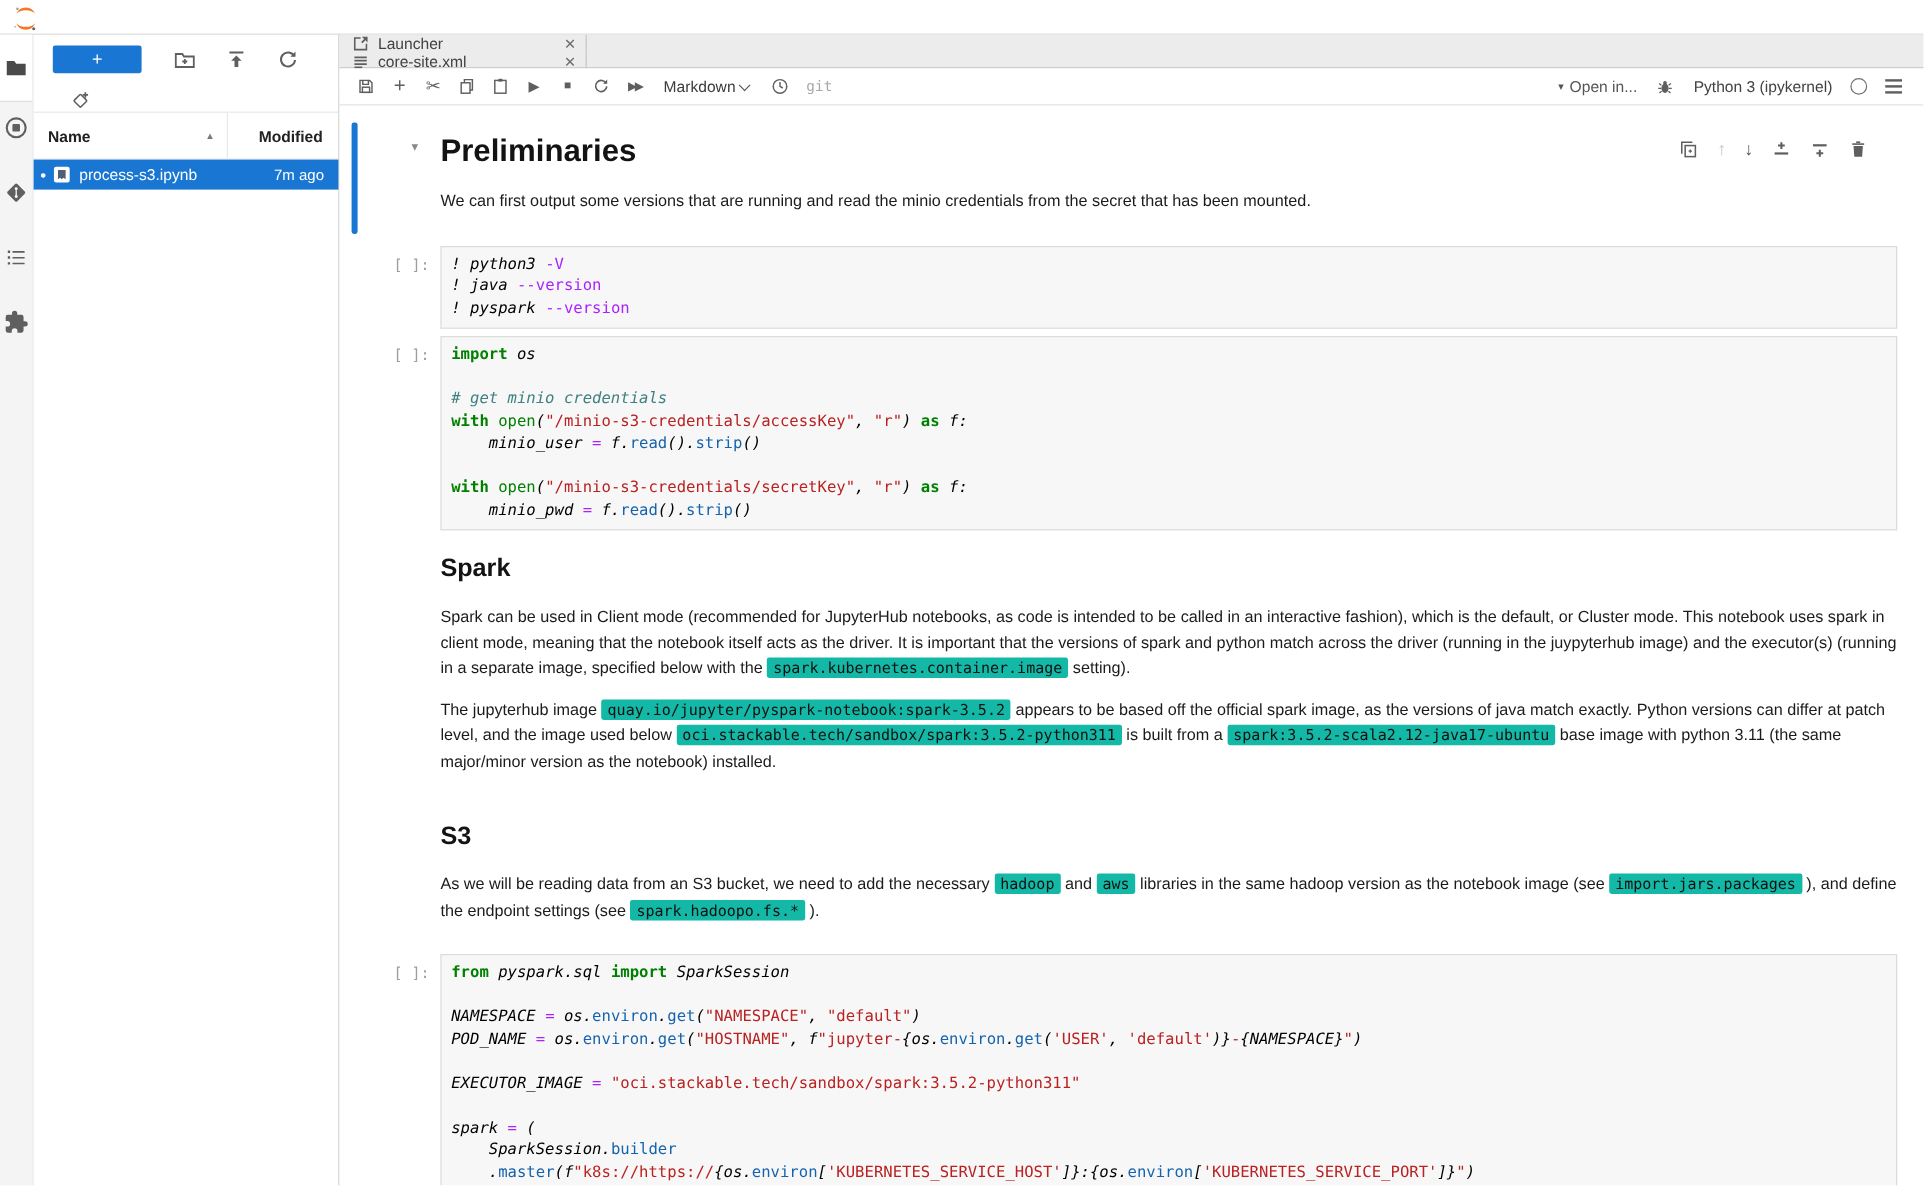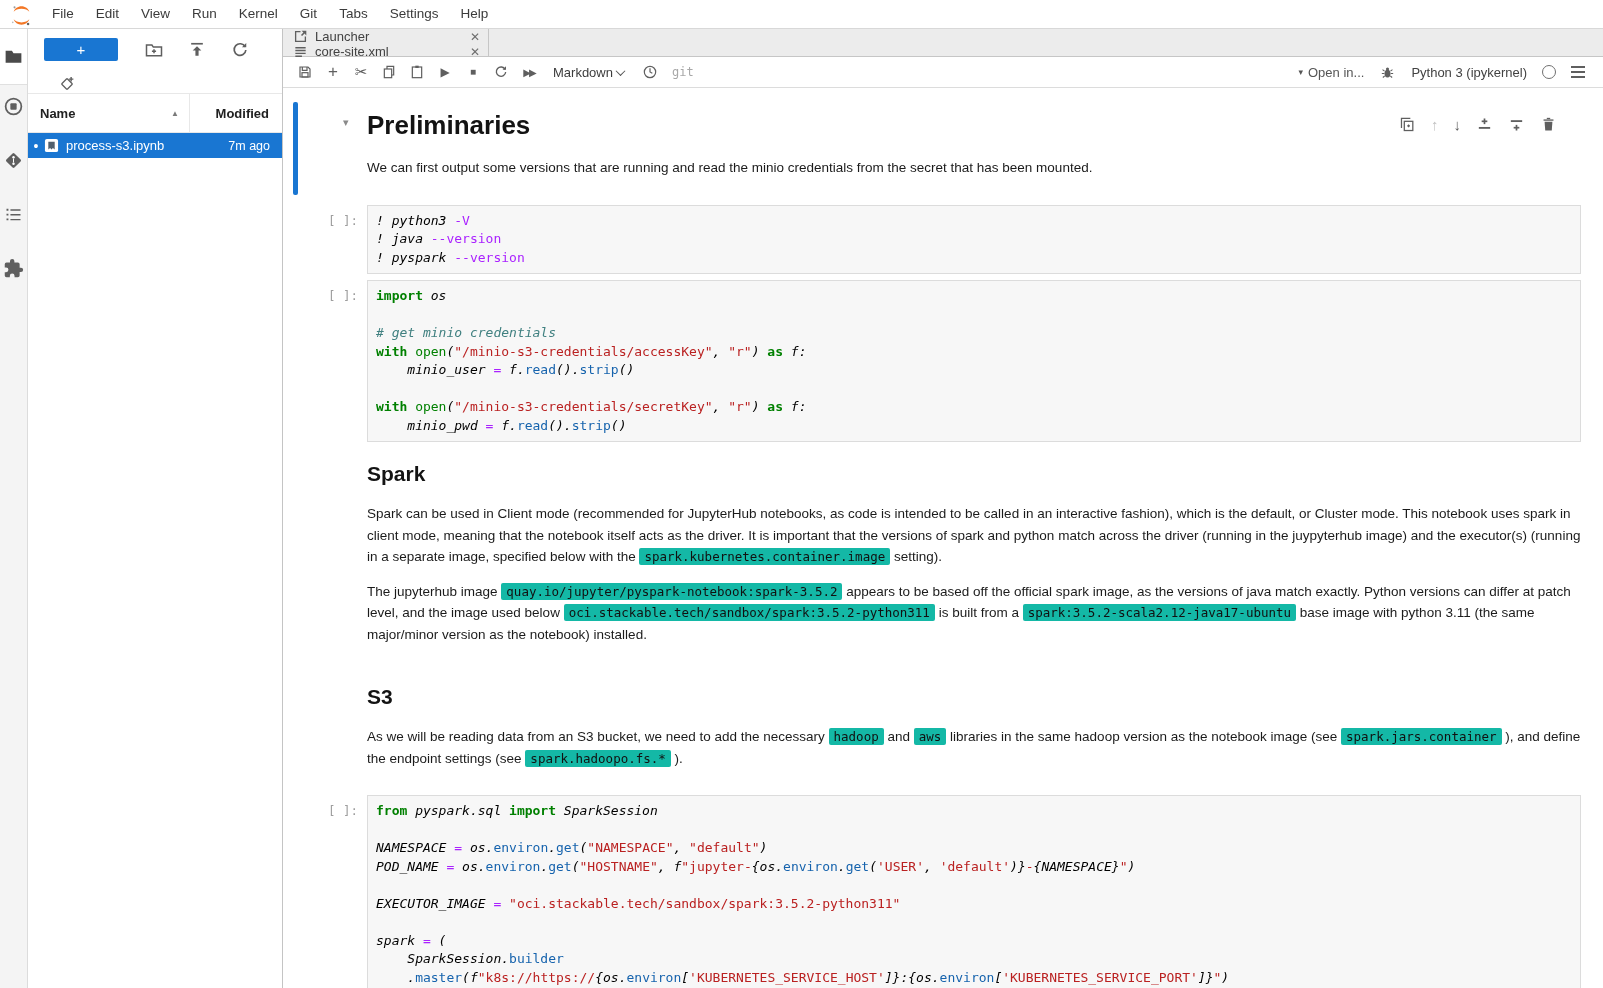--- a/index.html
+++ b/index.html
@@ -112,21 +112,20 @@
 <div id="menubar">
   <span class="logo">
     <svg viewBox="0 0 24 24">
       <path d="M12 18.6c-3.3 0-6.1-1.1-7.5-2.9 1 3 4 5.2 7.5 5.2s6.5-2.2 7.5-5.2c-1.4 1.8-4.2 2.9-7.5 2.9z" fill="#F37726"></path>
       <path d="M12 5.4c3.3 0 6.1 1.1 7.5 2.9-1-3-4-5.2-7.5-5.2S5.5 5.3 4.5 8.3C5.9 6.5 8.7 5.4 12 5.4z" fill="#F37726"></path>
       <circle cx="5.3" cy="4.2" r="1.0" fill="#9a9a9a"></circle>
       <circle cx="18.3" cy="20.2" r="1.2" fill="#646464"></circle>
       <circle cx="3.6" cy="18.6" r="0.8" fill="#bdbdbd"></circle>
     </svg>
   </span>
-  <span id="menu-items"><span class="menu-item">File</span><span class="menu-item">Edit</span><span class="menu-item">View</span><span class="menu-item">Run</span><span class="menu-item">Kernel</span><span class="menu-item">Git</span><span class="menu-item">Tabs</span><span class="menu-item">Settings</span><span class="menu-item">Help</span></span>
 </div>
 
 <div id="app">
 
   <div id="activitybar">
     <div class="activity-top">
       <svg class="activity-icon" viewBox="0 0 24 24" fill="#4a4a4a">
           <path d="M3 5.5h7.2l1.8 2.7H21a0 0 0 0 1 0 0V19H3z"></path>
         </svg>
     </div>
@@ -335,21 +334,21 @@
             <div class="md-body">
               <h2>Spark</h2>
               <p>Spark can be used in Client mode (recommended for JupyterHub notebooks, as code is intended to be called in an interactive fashion), which is the default, or Cluster mode. This notebook uses spark in client mode, meaning that the notebook itself acts as the driver. It is important that the versions of spark and python match across the driver (running in the juypyterhub image) and the executor(s) (running in a separate image, specified below with the <span class="chip">spark.kubernetes.container.image</span> setting).</p>
               <p>The jupyterhub image <span class="chip">quay.io/jupyter/pyspark-notebook:spark-3.5.2</span> appears to be based off the official spark image, as the versions of java match exactly. Python versions can differ at patch level, and the image used below <span class="chip">oci.stackable.tech/sandbox/spark:3.5.2-python311</span> is built from a <span class="chip">spark:3.5.2-scala2.12-java17-ubuntu</span> base image with python 3.11 (the same major/minor version as the notebook) installed.</p>
             </div>
           </div>
           <div class="cell">
             <div class="gutter"></div>
             <div class="md-body">
               <h2>S3</h2>
-              <p>As we will be reading data from an S3 bucket, we need to add the necessary <span class="chip">hadoop</span> and <span class="chip">aws</span> libraries in the same hadoop version as the notebook image (see <span class="chip">spark.jars.container</span> ), and define the endpoint settings (see <span class="chip">spark.hadoopo.fs.*</span> ).</p>
+              <p>As we will be reading data from an S3 bucket, we need to add the necessary <span class="chip">hadoop</span> and <span class="chip">aws</span> libraries in the same hadoop version as the notebook image (see <span class="chip">import.jars.packages</span> ), and define the endpoint settings (see <span class="chip">spark.hadoopo.fs.*</span> ).</p>
             </div>
           </div>
           <div class="cell">
             <div class="gutter">
               <div class="prompt">[ ]:</div>
             </div>
             <div class="editor"><div><span class="tok-kw">from</span><span class="tok-p"> pyspark.sql </span><span class="tok-kw">import</span><span class="tok-p"> SparkSession</span></div><div>&nbsp;</div><div><span class="tok-p">NAMESPACE </span><span class="tok-op">=</span><span class="tok-p"> os.</span><span class="tok-fn">environ</span><span class="tok-p">.</span><span class="tok-fn">get</span><span class="tok-p">(</span><span class="tok-str">"NAMESPACE"</span><span class="tok-p">, </span><span class="tok-str">"default"</span><span class="tok-p">)</span></div><div><span class="tok-p">POD_NAME </span><span class="tok-op">=</span><span class="tok-p"> os.</span><span class="tok-fn">environ</span><span class="tok-p">.</span><span class="tok-fn">get</span><span class="tok-p">(</span><span class="tok-str">"HOSTNAME"</span><span class="tok-p">, f</span><span class="tok-str">"jupyter-</span><span class="tok-p">{os.</span><span class="tok-fn">environ</span><span class="tok-p">.</span><span class="tok-fn">get</span><span class="tok-p">(</span><span class="tok-str">'USER'</span><span class="tok-p">, </span><span class="tok-str">'default'</span><span class="tok-p">)}</span><span class="tok-str">-</span><span class="tok-p">{NAMESPACE}</span><span class="tok-str">"</span><span class="tok-p">)</span></div><div>&nbsp;</div><div><span class="tok-p">EXECUTOR_IMAGE </span><span class="tok-op">=</span><span class="tok-p"> </span><span class="tok-str">"oci.stackable.tech/sandbox/spark:3.5.2-python311"</span></div><div>&nbsp;</div><div><span class="tok-p">spark </span><span class="tok-op">=</span><span class="tok-p"> (</span></div><div><span class="tok-p">    SparkSession.</span><span class="tok-fn">builder</span></div><div><span class="tok-p">    .</span><span class="tok-fn">master</span><span class="tok-p">(f</span><span class="tok-str">"k8s://https://</span><span class="tok-p">{os.</span><span class="tok-fn">environ</span><span class="tok-p">[</span><span class="tok-str">'KUBERNETES_SERVICE_HOST'</span><span class="tok-p">]}</span><span class="tok-p">:</span><span class="tok-p">{os.</span><span class="tok-fn">environ</span><span class="tok-p">[</span><span class="tok-str">'KUBERNETES_SERVICE_PORT'</span><span class="tok-p">]}</span><span class="tok-str">"</span><span class="tok-p">)</span></div><div></div></div>
           </div>
         </div>
     </div>

